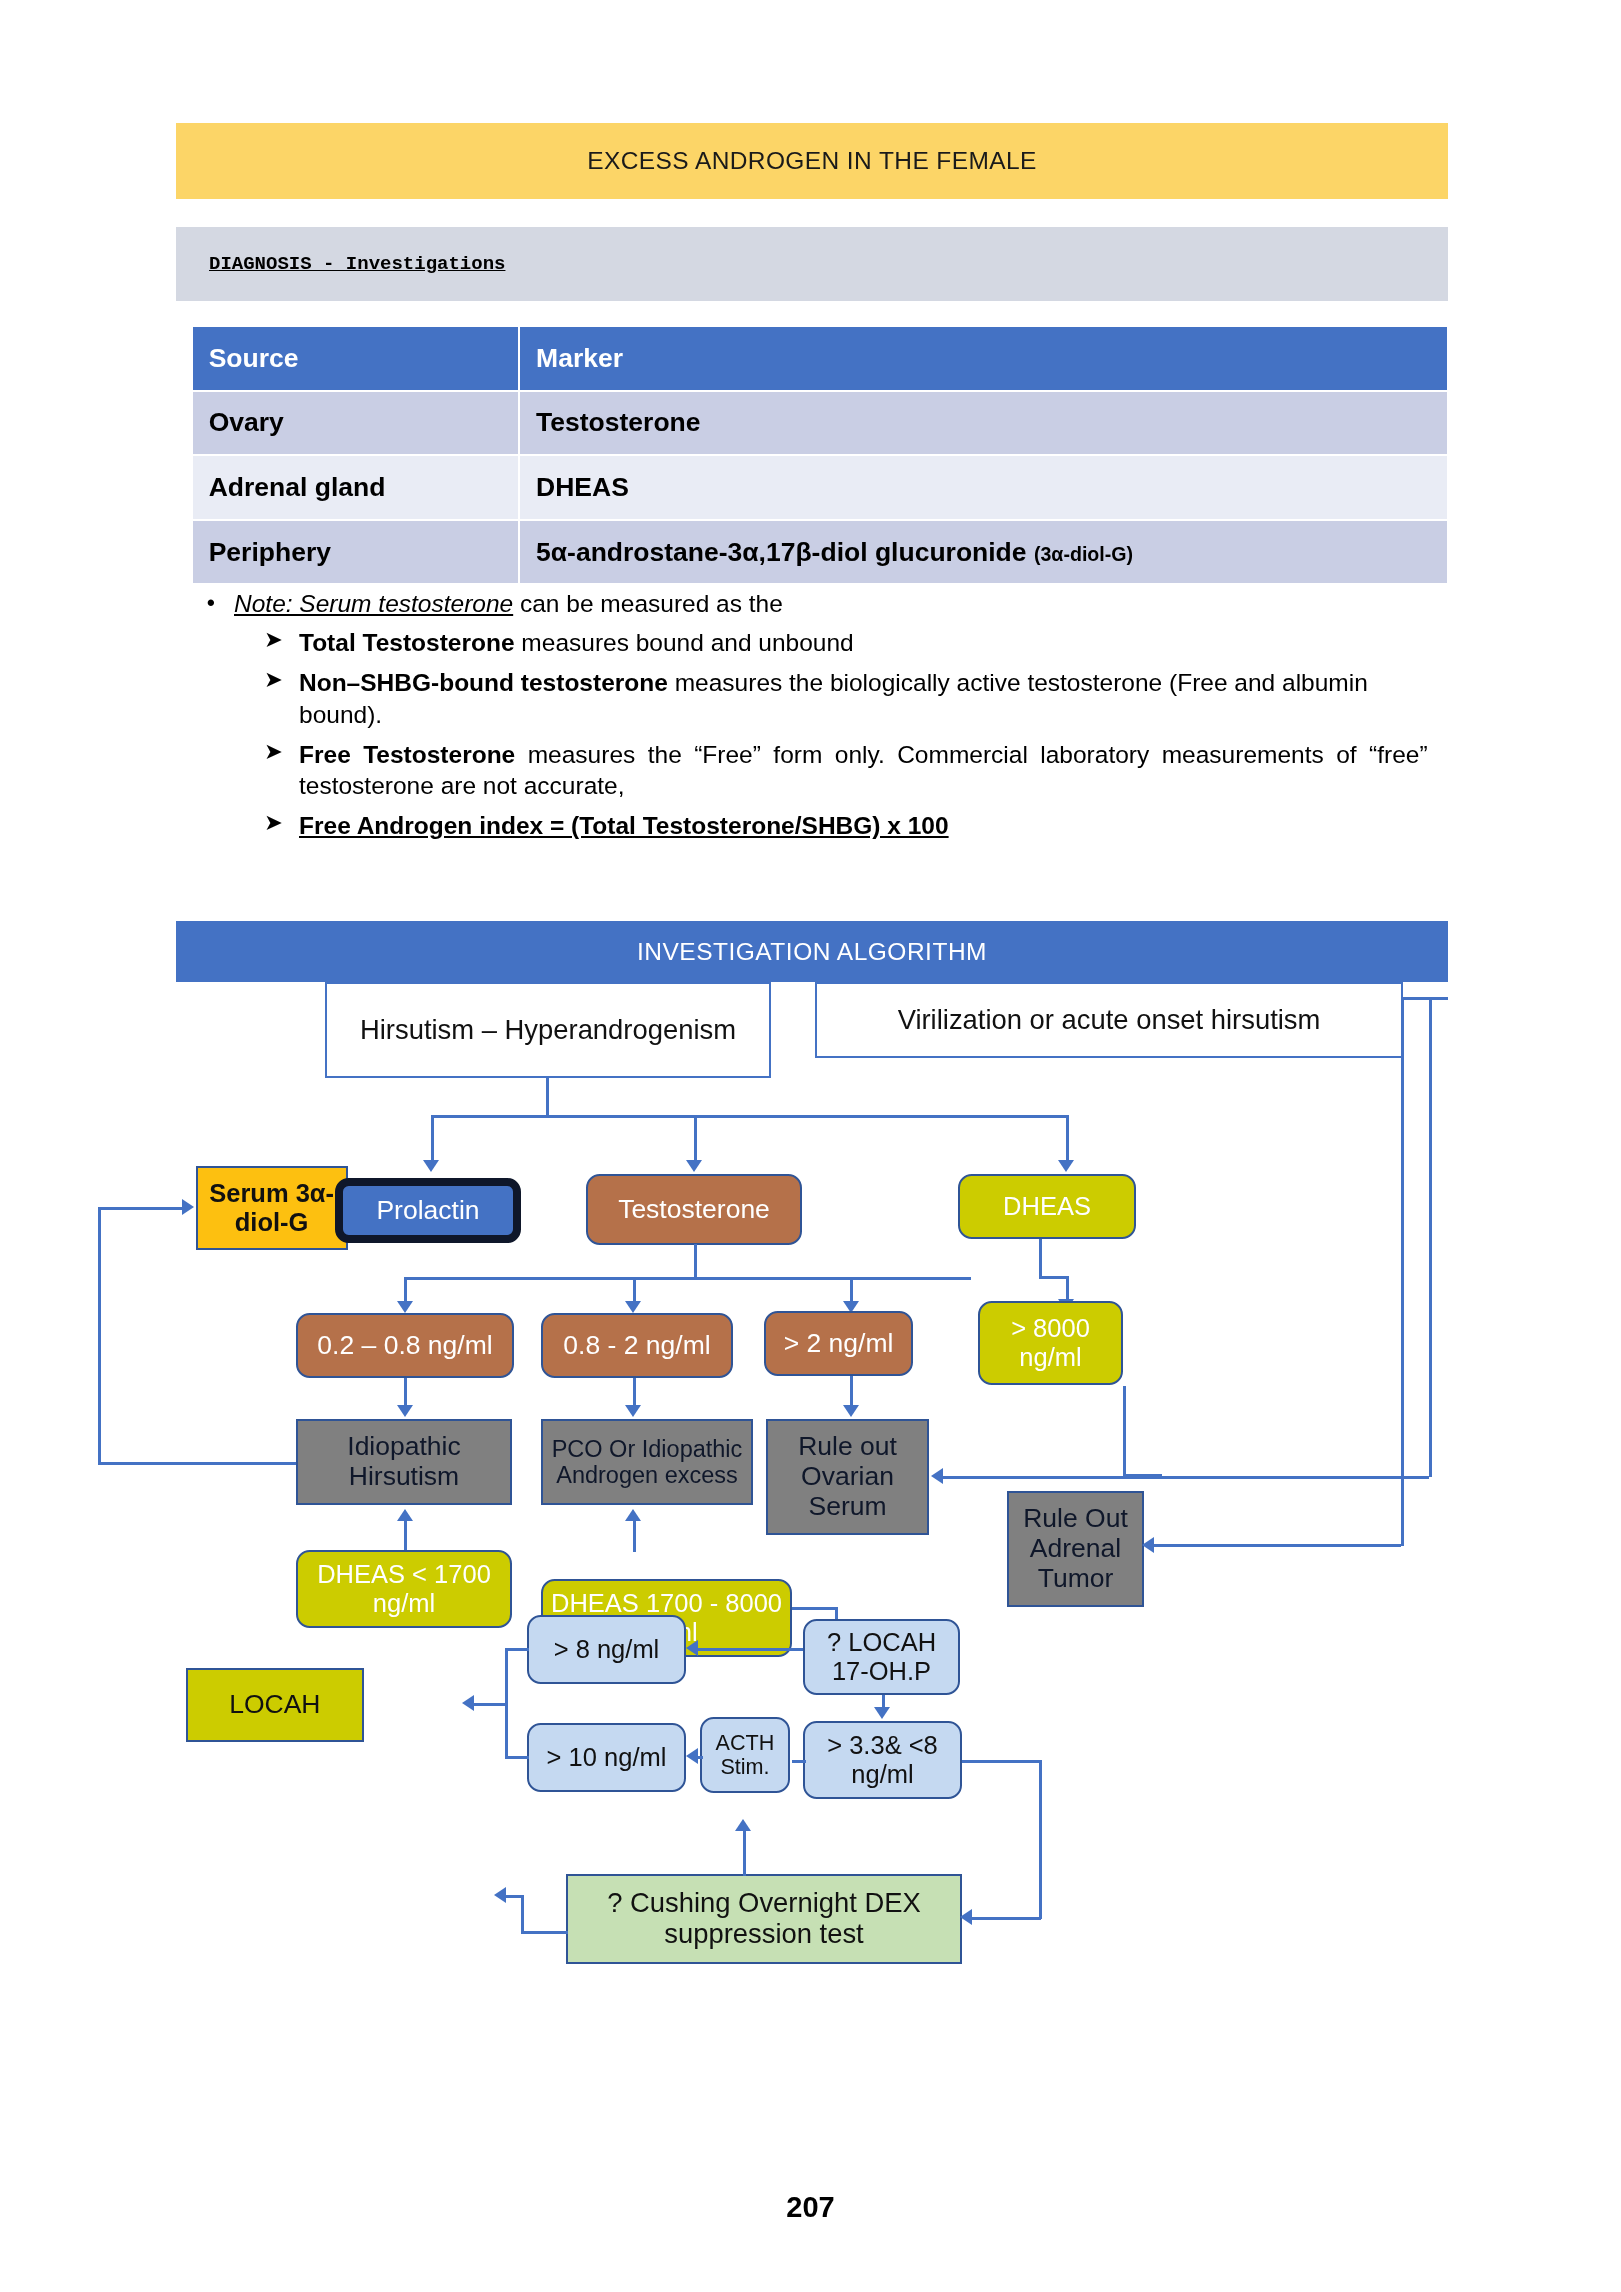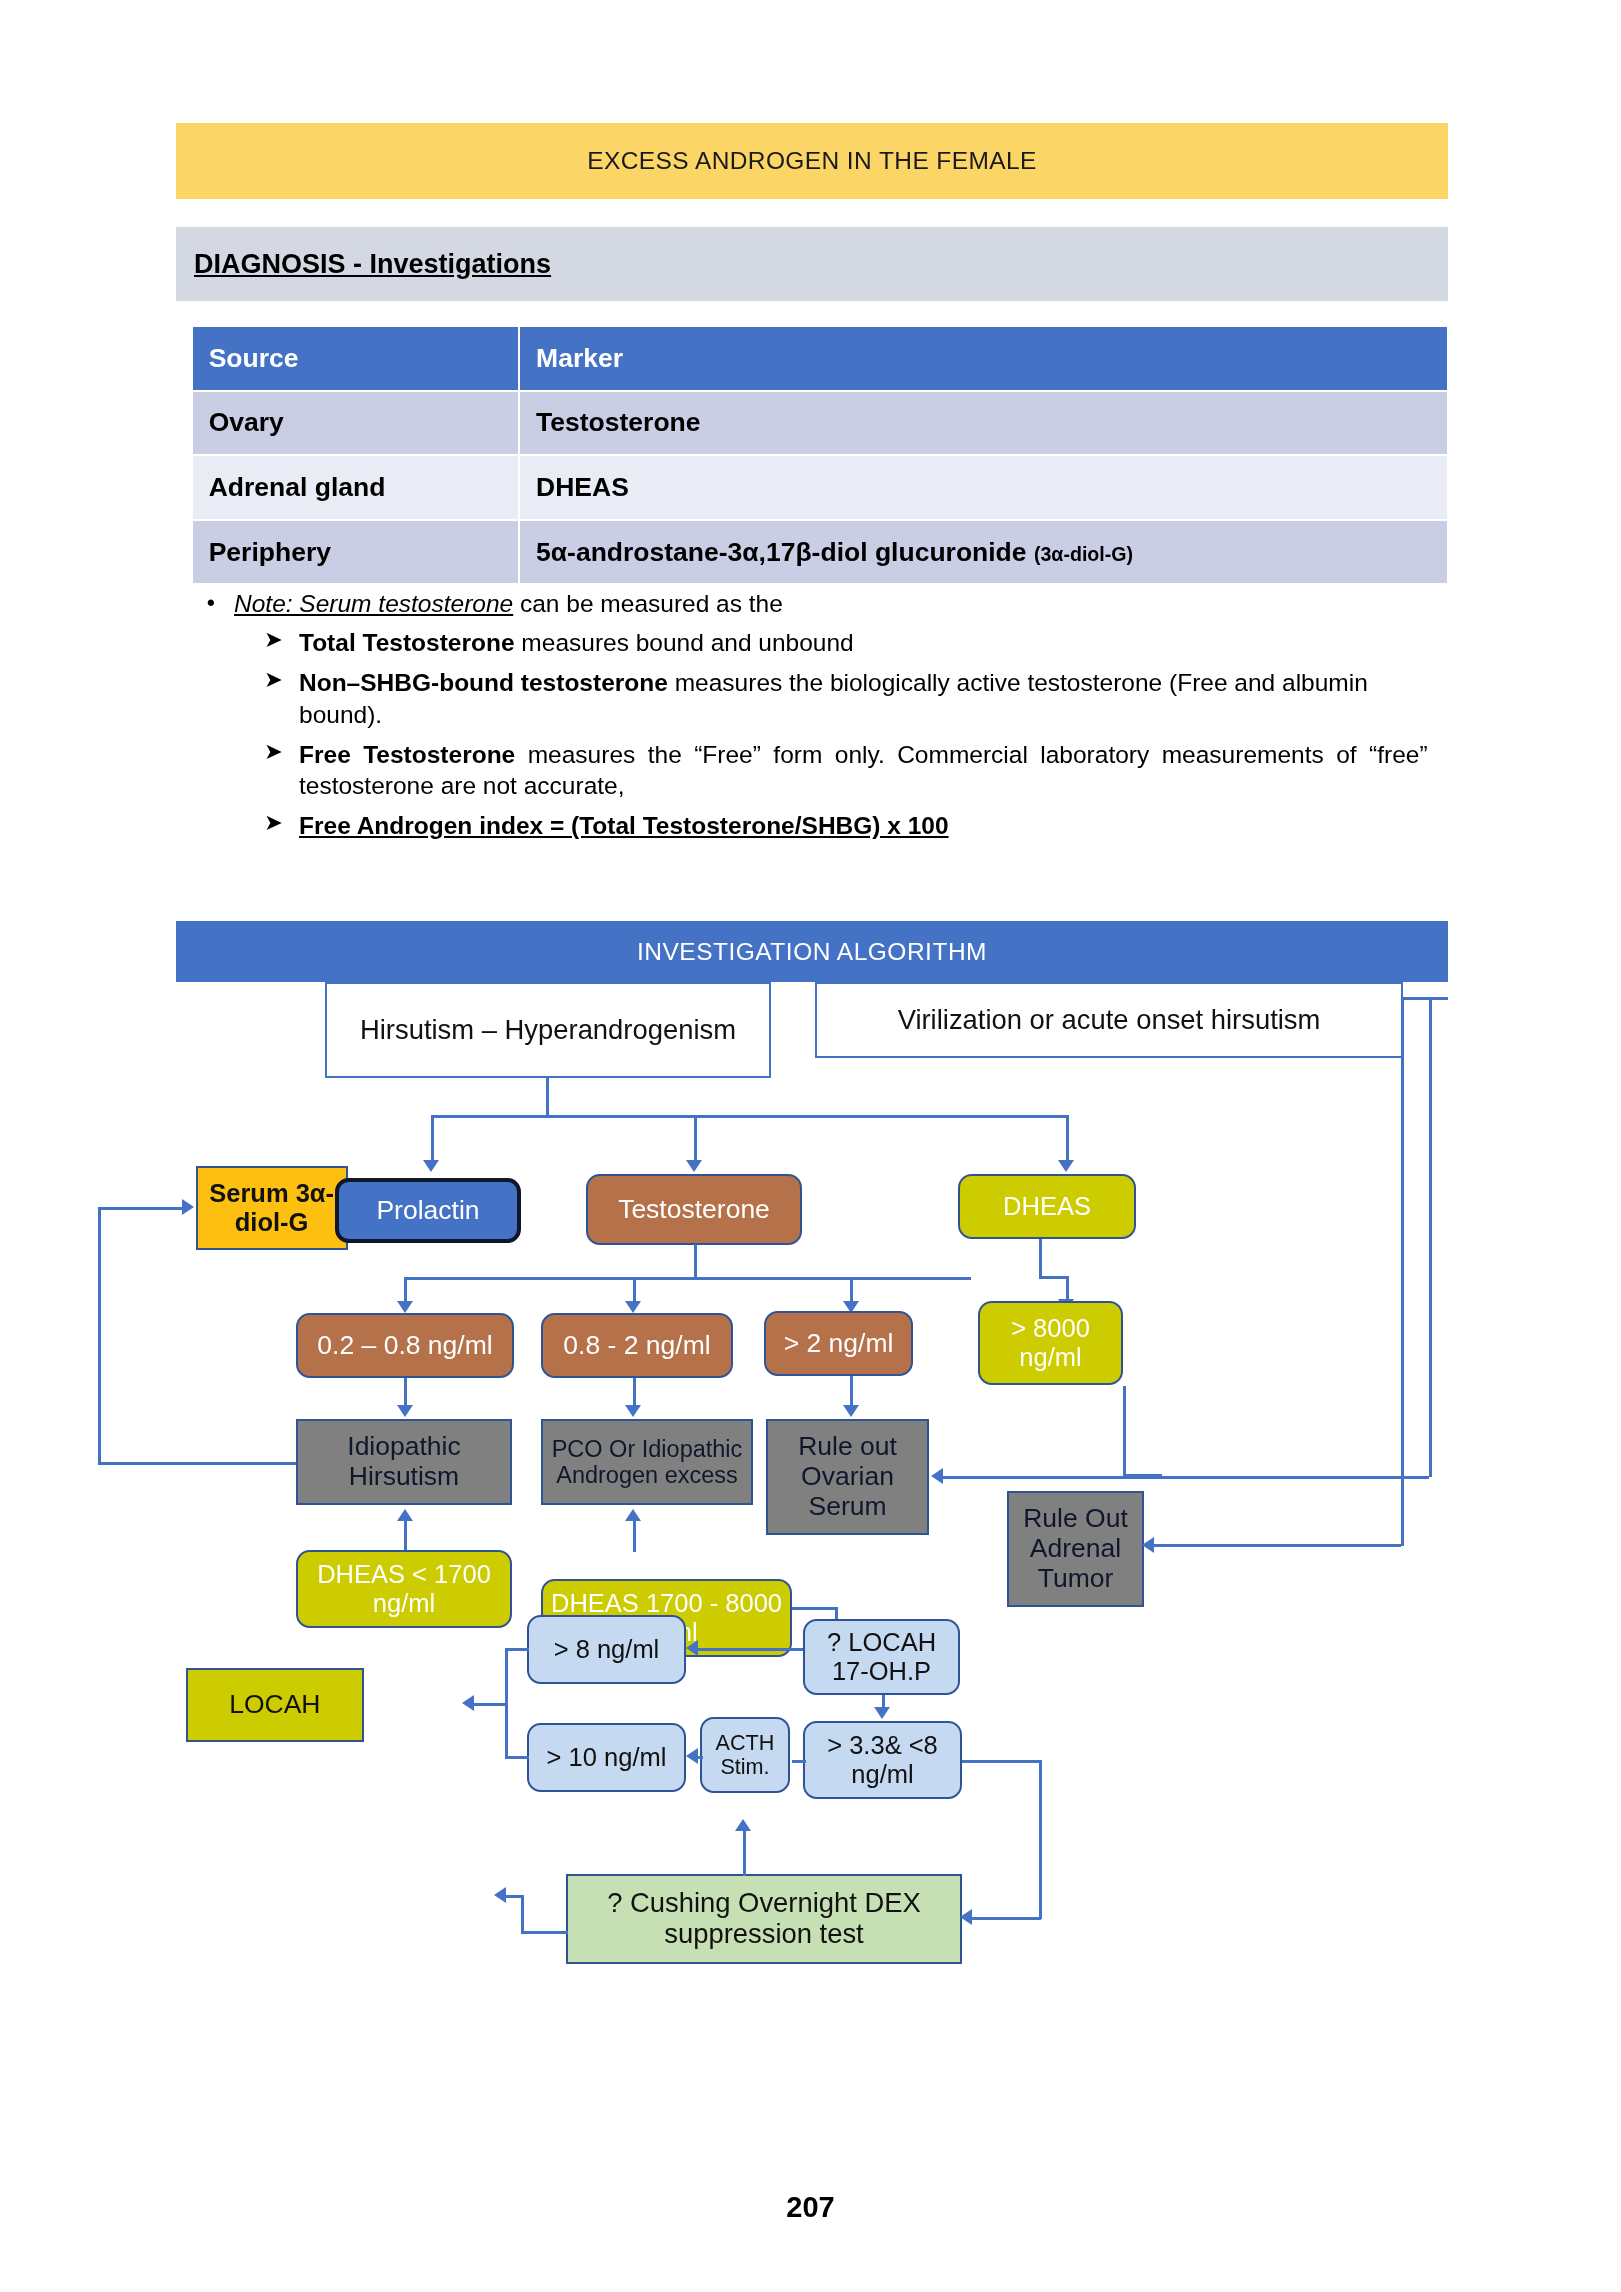--- a/index.html
+++ b/index.html
@@ -43,24 +43,25 @@
     position: absolute;
     left: 176px;
     top: 227px;
     width: 1272px;
     height: 74px;
     background: #D4D8E2;
     display: flex;
     align-items: center;
   }
   .diagbar span {
-    margin-left: 18px;
-    font-size: 27px;
+    margin-left: 33px;
+    font-size: 19px;
     font-weight: bold;
     text-decoration: underline;
+    font-family: Liberation Mono, monospace;
   }
 
   
   .tbl {
     position: absolute;
     left: 191px;
     top: 325px;
     width: 1258px;
     border-collapse: separate;
     border-spacing: 2px 2px;
@@ -159,21 +160,21 @@
   }
   .n-orange {
     background: #FDC010;
     border: 2px solid #2F5496;
     color: #111;
     font-size: 25.5px;
     font-weight: 600;
   }
   .n-blue {
     background: #4472C4;
-    border: 4px solid #0f172a;
+    border: 8px solid #0f172a;
     color: #ffffff;
     border-radius: 13.7px;
     font-size: 26.5px;
   }
   .n-brown {
     background: #B5714A;
     border: 2.9px solid #2F5496;
     color: #ffffff;
     border-radius: 13.7px;
     font-size: 26.5px;

